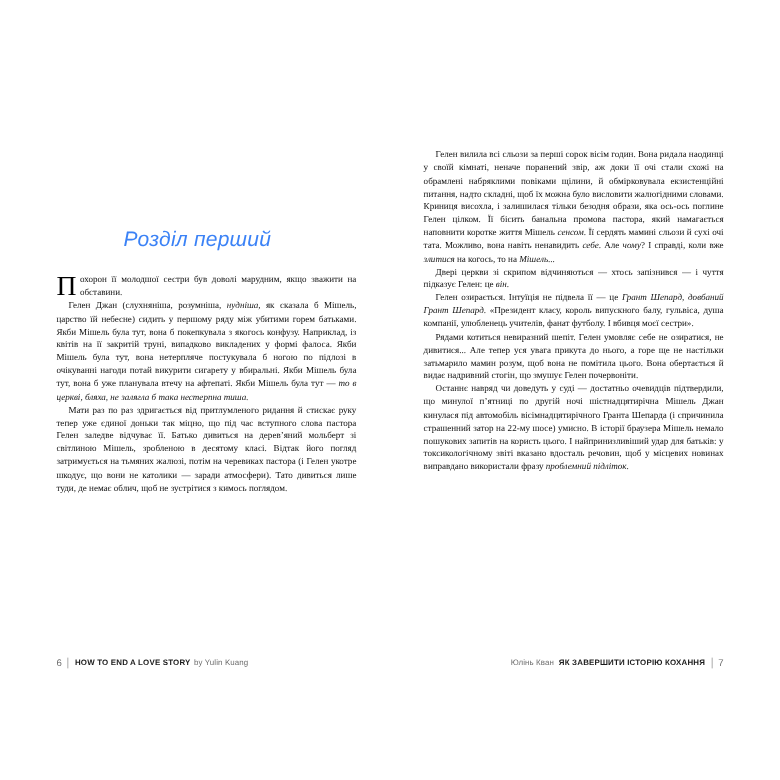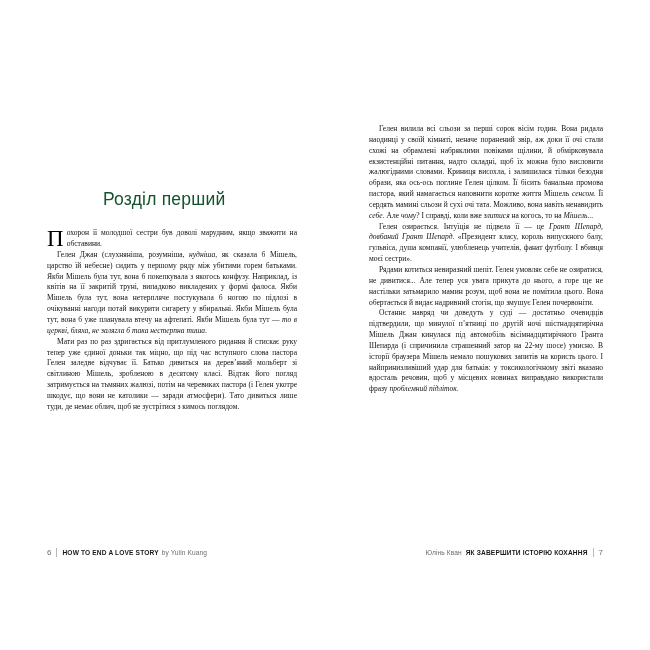--- a/index.html
+++ b/index.html
@@ -28,45 +28,46 @@
     box-sizing: border-box;
   }
   .page-left  { padding: 0 28px 0 47px; }
   .page-right { padding: 0 47px 0 28px; }
 
   
   .chapter-title {
     font-family: "Liberation Sans", "DejaVu Sans", sans-serif;
     font-size: 17.5px;
     font-weight: 400;
-    color: #14532d;
+    color: #3b82f6;
     letter-spacing: 0.2px;
     margin: 0;
     padding-top: 190px;
     padding-left: 56px;
     line-height: 1.1;
+    font-style: italic;
   }
 
   
   .body-col {
     font-size: 7.55px;
     line-height: 10.85px;
     text-align: justify;
     text-justify: inter-word;
     hyphens: auto;
     -webkit-hyphens: auto;
     color: #111111;
   }
   .body-col p {
     margin: 0;
     text-indent: 10px;
   }
 
   .left-body { padding-top: 19px; }
-  .right-body { padding-top: 124px; margin-left: 16px; }
+  .right-body { padding-top: 124px; }
 
   
   .dropcap-para {
     text-indent: 0 !important;
     position: relative;
   }
   .dropcap {
     float: left;
     font-family: "Liberation Serif", "DejaVu Serif", serif;
     font-size: 23px;
@@ -141,20 +142,21 @@
       <span class="running-bold">HOW TO END A LOVE STORY</span>
       <span style="width:3px; display:inline-block;"></span>
       <span class="running-light">by Yulin Kuang</span>
     </div>
   </div>
 
   <div class="page page-right">
 
     <div class="body-col right-body">
       <p>Гелен вилила всі сльози за перші сорок вісім годин. Вона ридала наодинці у своїй кімнаті, неначе поранений звір, аж доки її очі стали схожі на обрамлені набряклими повіками щілини, й обмірковувала екзистенційні питання, надто складні, щоб їх можна було висловити жалюгідними словами. Криниця висохла, і залишилася тільки безодня образи, яка ось-ось поглине Гелен цілком. Її бісить банальна промова пастора, який намагається наповнити коротке життя Мішель <em>сенсом</em>. Її сердять мамині сльози й сухі очі тата. Можливо, вона навіть ненавидить <em>себе</em>. Але <em>чому</em>? І справді, коли вже <em>злитися</em> на когось, то на <em>Мішель</em>...</p>
+      <p>Двері церкви зі скрипом відчиняються — хтось запізнився — і чуття підказує Гелен: це <em>він</em>.</p>
       <p>Гелен озирається. Інтуїція не підвела її — це <em>Грант Шепард, довбаний Грант Шепард</em>. «Президент класу, король випускного балу, гульвіса, душа компанії, улюбленець учителів, фанат футболу. І вбивця моєї сестри».</p>
       <p>Рядами котиться невиразний шепіт. Гелен умовляє себе не озиратися, не дивитися... Але тепер уся увага прикута до нього, а горе ще не настільки затьмарило мамин розум, щоб вона не помітила цього. Вона обертається й видає надривний стогін, що змушує Гелен почервоніти.</p>
       <p>Останнє навряд чи доведуть у суді — достатньо очевидців підтвердили, що минулої п’ятниці по другій ночі шістнадцятирічна Мішель Джан кинулася під автомобіль вісімнадцятирічного Гранта Шепарда (і спричинила страшенний затор на 22-му шосе) умисно. В історії браузера Мішель немало пошукових запитів на користь цього. І найпринизливіший удар для батьків: у токсикологічному звіті вказано вдосталь речовин, щоб у місцевих новинах виправдано використали фразу <em>проблемний підліток</em>.</p>
     </div>
 
     <div class="footer footer-right">
       <span class="running-light">Юлінь Кван</span>
       <span style="width:4px; display:inline-block;"></span>
       <span class="running-bold">ЯК ЗАВЕРШИТИ ІСТОРІЮ КОХАННЯ</span>
       <span class="rule"></span>

